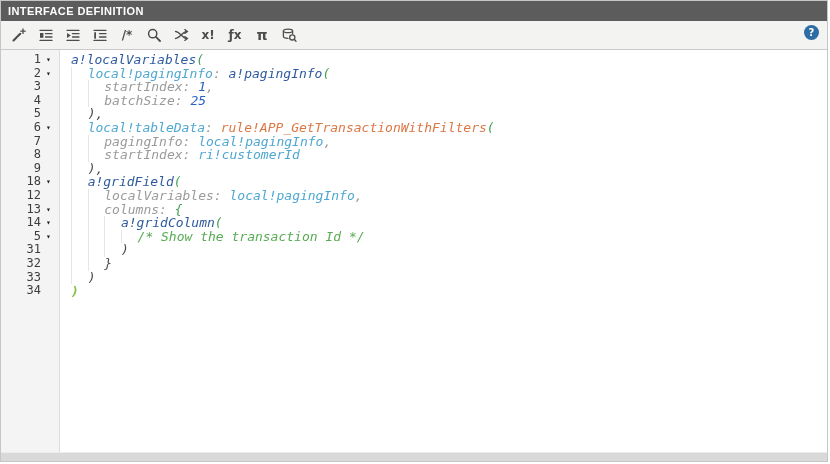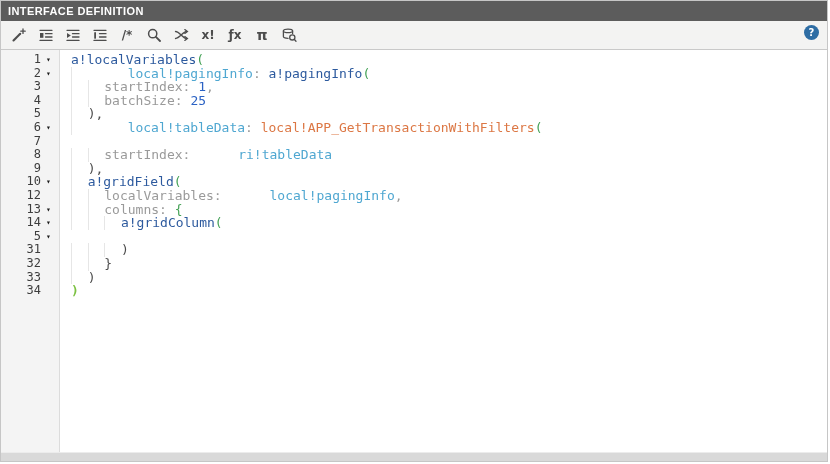--- a/index.html
+++ b/index.html
@@ -75,28 +75,28 @@
     flex:0 0 40px;text-align:right;
     color:#3d3d3d;font-size:12px;
     padding-right:2px;
   }
   .fold{
     flex:0 0 16px;
     font-size:8px;color:#1a1a1a;text-align:left;
     padding-left:3px;
     cursor:pointer;
   }
-  .codetxt{padding-left:9px;z-index:1;}
+  .codetxt{padding-left:9px;z-index:1;font-style:italic;}
   .ind{
     display:inline-block;width:2ch;height:13.6px;
     border-left:1px solid #e6e6e6;
     vertical-align:top;
   }
   .t-fn{color:var(--c-fn,#2d5a9e);}
-  .t-var{color:var(--c-var,#4fa7d1);margin-left:40px;}
+  .t-var{color:var(--c-var,#4fa7d1);}
   .t-rule{color:var(--c-rule,#dc7744);}
   .t-prm{color:var(--c-prm,#9a9a9a);}
   .t-num{color:var(--c-num,#2b62c4);}
   .t-cmt{color:var(--c-cmt,#58ab53);}
   .t-brk{color:var(--c-brk,#43a155);}
   .t-cls{color:var(--c-cls,#4c4c4c);}
   .t-hib{color:var(--c-hib,#7cc142);font-weight:bold;}
   
   .bottom-strip{
     flex:0 0 8px;
@@ -175,29 +175,29 @@
   </div>
 
   <div class="editor">
     <div class="gutter-bg"></div>
     <div id="lines-host">
         <div class="code-line"><div class="gut"><span class="ln">1</span><span class="fold">▾</span></div><span class="codetxt"><span class="t-fn">a!localVariables</span><span class="t-brk">(</span></span></div>
         <div class="code-line"><div class="gut"><span class="ln">2</span><span class="fold">▾</span></div><span class="codetxt"><span class="ind"></span><span class="t-var">local!pagingInfo</span><span class="t-prm">: </span><span class="t-fn">a!pagingInfo</span><span class="t-brk">(</span></span></div>
         <div class="code-line"><div class="gut"><span class="ln">3</span><span class="fold"></span></div><span class="codetxt"><span class="ind"></span><span class="ind"></span><span class="t-prm">startIndex: </span><span class="t-num">1</span><span class="t-prm">,</span></span></div>
         <div class="code-line"><div class="gut"><span class="ln">4</span><span class="fold"></span></div><span class="codetxt"><span class="ind"></span><span class="ind"></span><span class="t-prm">batchSize: </span><span class="t-num">25</span></span></div>
         <div class="code-line"><div class="gut"><span class="ln">5</span><span class="fold"></span></div><span class="codetxt"><span class="ind"></span><span class="t-cls">),</span></span></div>
-        <div class="code-line"><div class="gut"><span class="ln">6</span><span class="fold">▾</span></div><span class="codetxt"><span class="ind"></span><span class="t-var">local!tableData</span><span class="t-prm">: </span><span class="t-rule">local!APP_GetTransactionWithFilters</span><span class="t-brk">(</span></span></div>
-        <div class="code-line"><div class="gut"><span class="ln">7</span><span class="fold"></span></div></div>
-        <div class="code-line"><div class="gut"><span class="ln">8</span><span class="fold"></span></div><span class="codetxt"><span class="ind"></span><span class="ind"></span><span class="t-prm">startIndex: </span><span class="t-var">ri!tableData</span></span></div>
+        <div class="code-line"><div class="gut"><span class="ln">6</span><span class="fold">▾</span></div><span class="codetxt"><span class="ind"></span><span class="t-var">local!tableData</span><span class="t-prm">: </span><span class="t-rule">rule!APP_GetTransactionWithFilters</span><span class="t-brk">(</span></span></div>
+        <div class="code-line"><div class="gut"><span class="ln">7</span><span class="fold"></span></div><span class="codetxt"><span class="ind"></span><span class="ind"></span><span class="t-prm">pagingInfo: </span><span class="t-var">local!pagingInfo</span><span class="t-prm">,</span></span></div>
+        <div class="code-line"><div class="gut"><span class="ln">8</span><span class="fold"></span></div><span class="codetxt"><span class="ind"></span><span class="ind"></span><span class="t-prm">startIndex: </span><span class="t-var">ri!customerId</span></span></div>
         <div class="code-line"><div class="gut"><span class="ln">9</span><span class="fold"></span></div><span class="codetxt"><span class="ind"></span><span class="t-cls">),</span></span></div>
-        <div class="code-line"><div class="gut"><span class="ln">10</span><span class="fold">▾</span></div><span class="codetxt"><span class="ind"></span><span class="t-fn">a!gridField</span><span class="t-brk">(</span></span></div>
+        <div class="code-line"><div class="gut"><span class="ln">18</span><span class="fold">▾</span></div><span class="codetxt"><span class="ind"></span><span class="t-fn">a!gridField</span><span class="t-brk">(</span></span></div>
         <div class="code-line"><div class="gut"><span class="ln">12</span><span class="fold"></span></div><span class="codetxt"><span class="ind"></span><span class="ind"></span><span class="t-prm">localVariables: </span><span class="t-var">local!pagingInfo</span><span class="t-prm">,</span></span></div>
         <div class="code-line"><div class="gut"><span class="ln">13</span><span class="fold">▾</span></div><span class="codetxt"><span class="ind"></span><span class="ind"></span><span class="t-prm">columns: </span><span class="t-brk">{</span></span></div>
         <div class="code-line"><div class="gut"><span class="ln">14</span><span class="fold">▾</span></div><span class="codetxt"><span class="ind"></span><span class="ind"></span><span class="ind"></span><span class="t-fn">a!gridColumn</span><span class="t-brk">(</span></span></div>
-        <div class="code-line"><div class="gut"><span class="ln">5</span><span class="fold">▾</span></div></div>
+        <div class="code-line"><div class="gut"><span class="ln">5</span><span class="fold">▾</span></div><span class="codetxt"><span class="ind"></span><span class="ind"></span><span class="ind"></span><span class="ind"></span><span class="t-cmt">/* Show the transaction Id */</span></span></div>
         <div class="code-line"><div class="gut"><span class="ln">31</span><span class="fold"></span></div><span class="codetxt"><span class="ind"></span><span class="ind"></span><span class="ind"></span><span class="t-cls">)</span></span></div>
         <div class="code-line"><div class="gut"><span class="ln">32</span><span class="fold"></span></div><span class="codetxt"><span class="ind"></span><span class="ind"></span><span class="t-cls">}</span></span></div>
         <div class="code-line"><div class="gut"><span class="ln">33</span><span class="fold"></span></div><span class="codetxt"><span class="ind"></span><span class="t-cls">)</span></span></div>
         <div class="code-line"><div class="gut"><span class="ln">34</span><span class="fold"></span></div><span class="codetxt"><span class="t-hib">)</span></span></div>
       </div>
   </div>
 
   <div class="bottom-strip"></div>
 </div>
 

